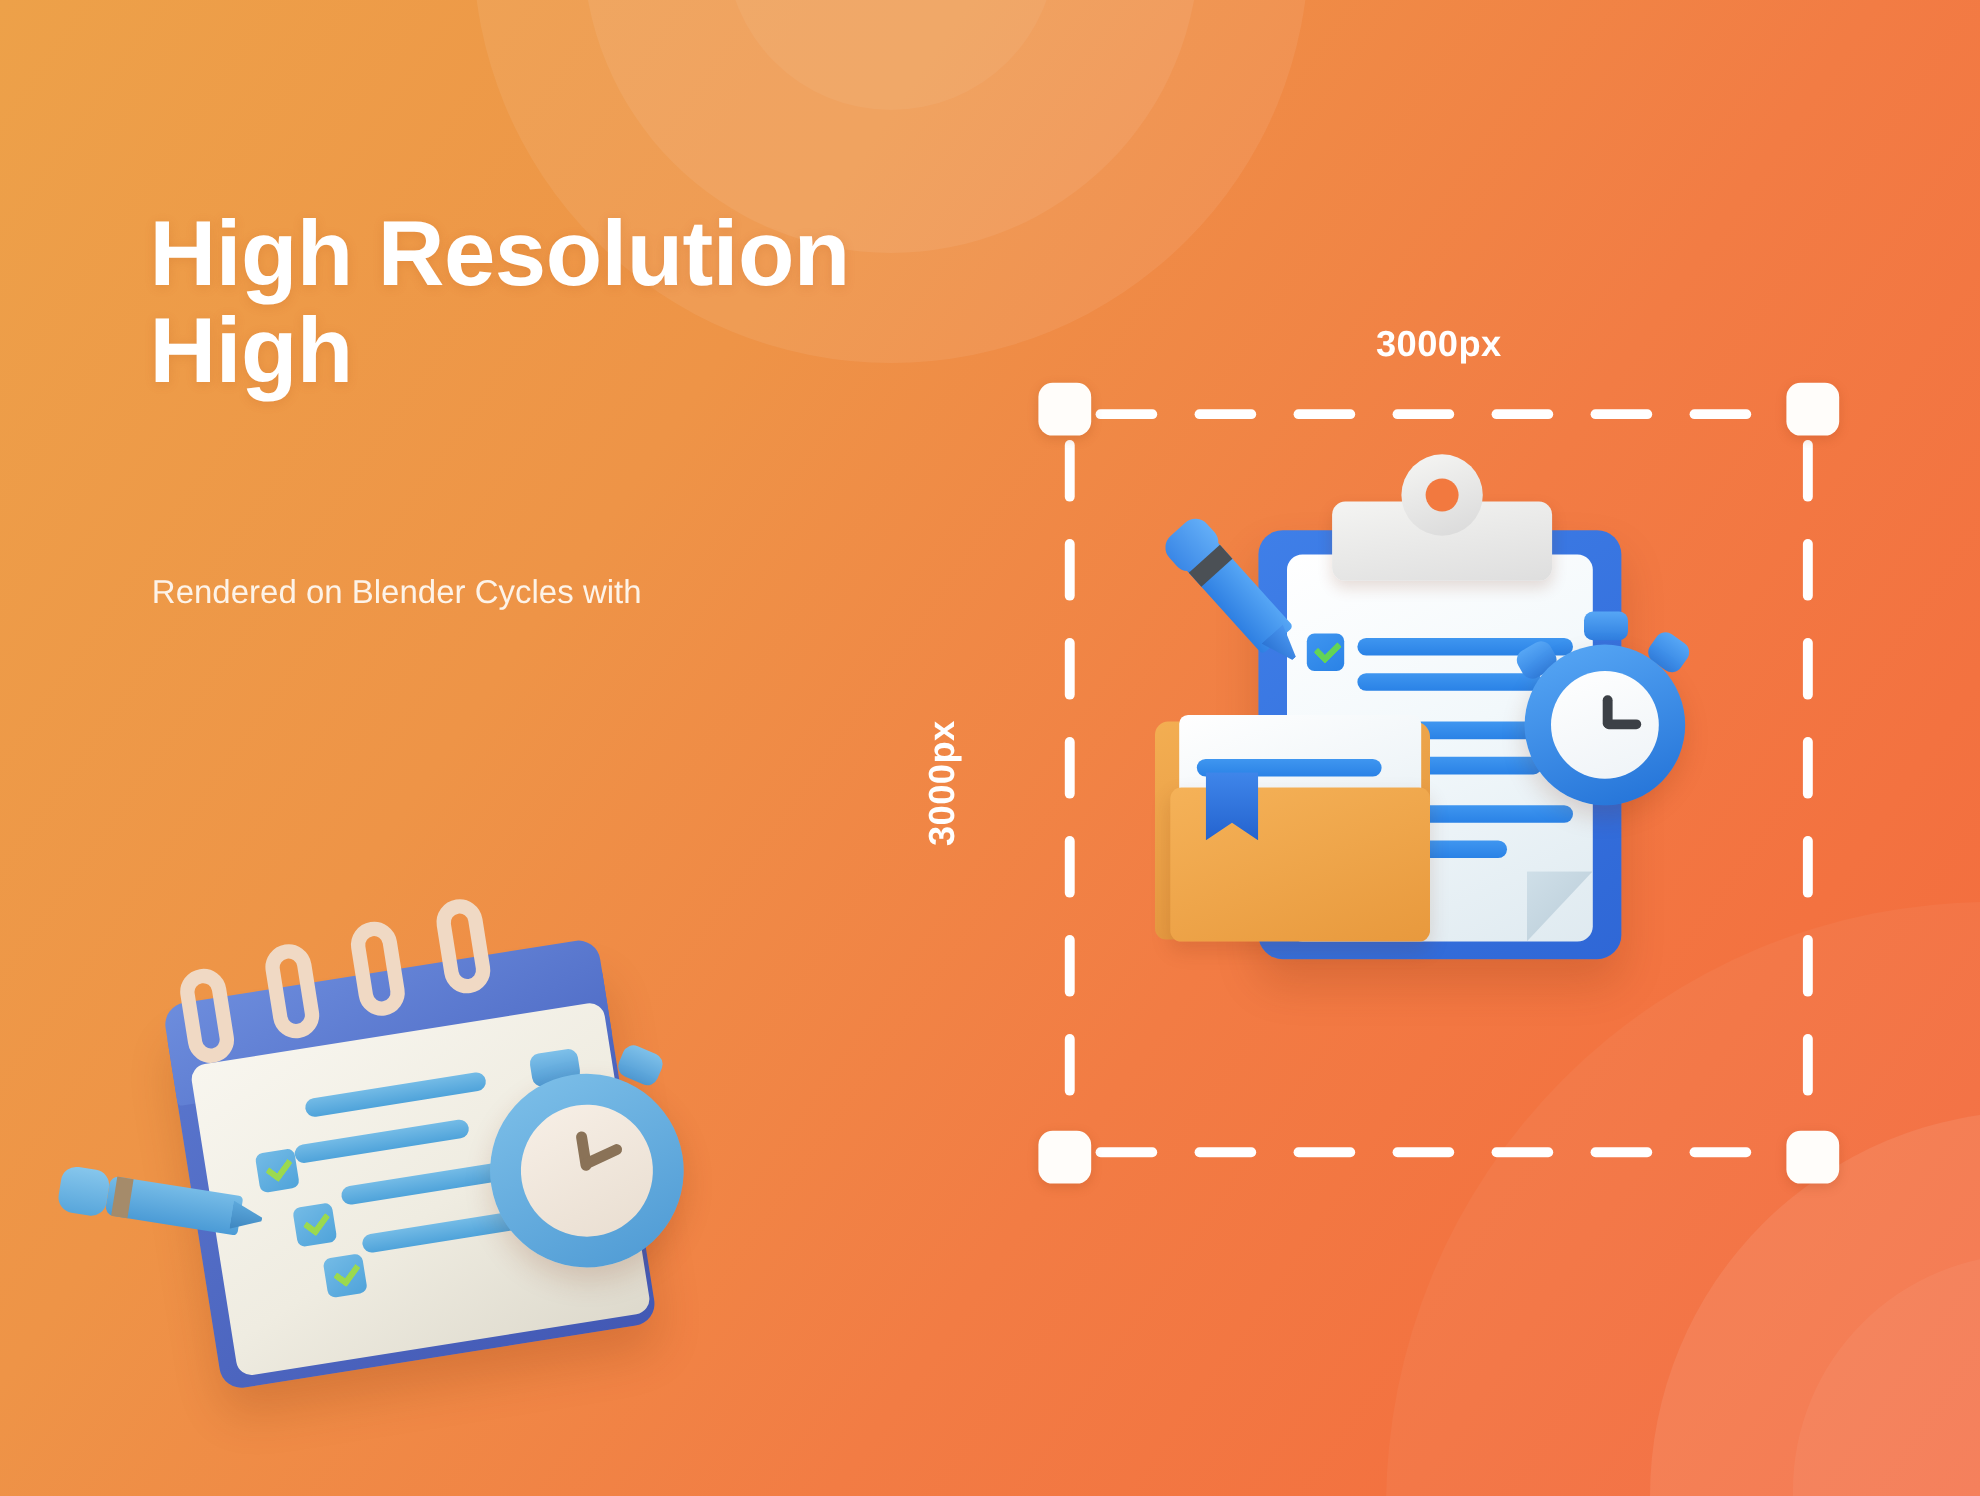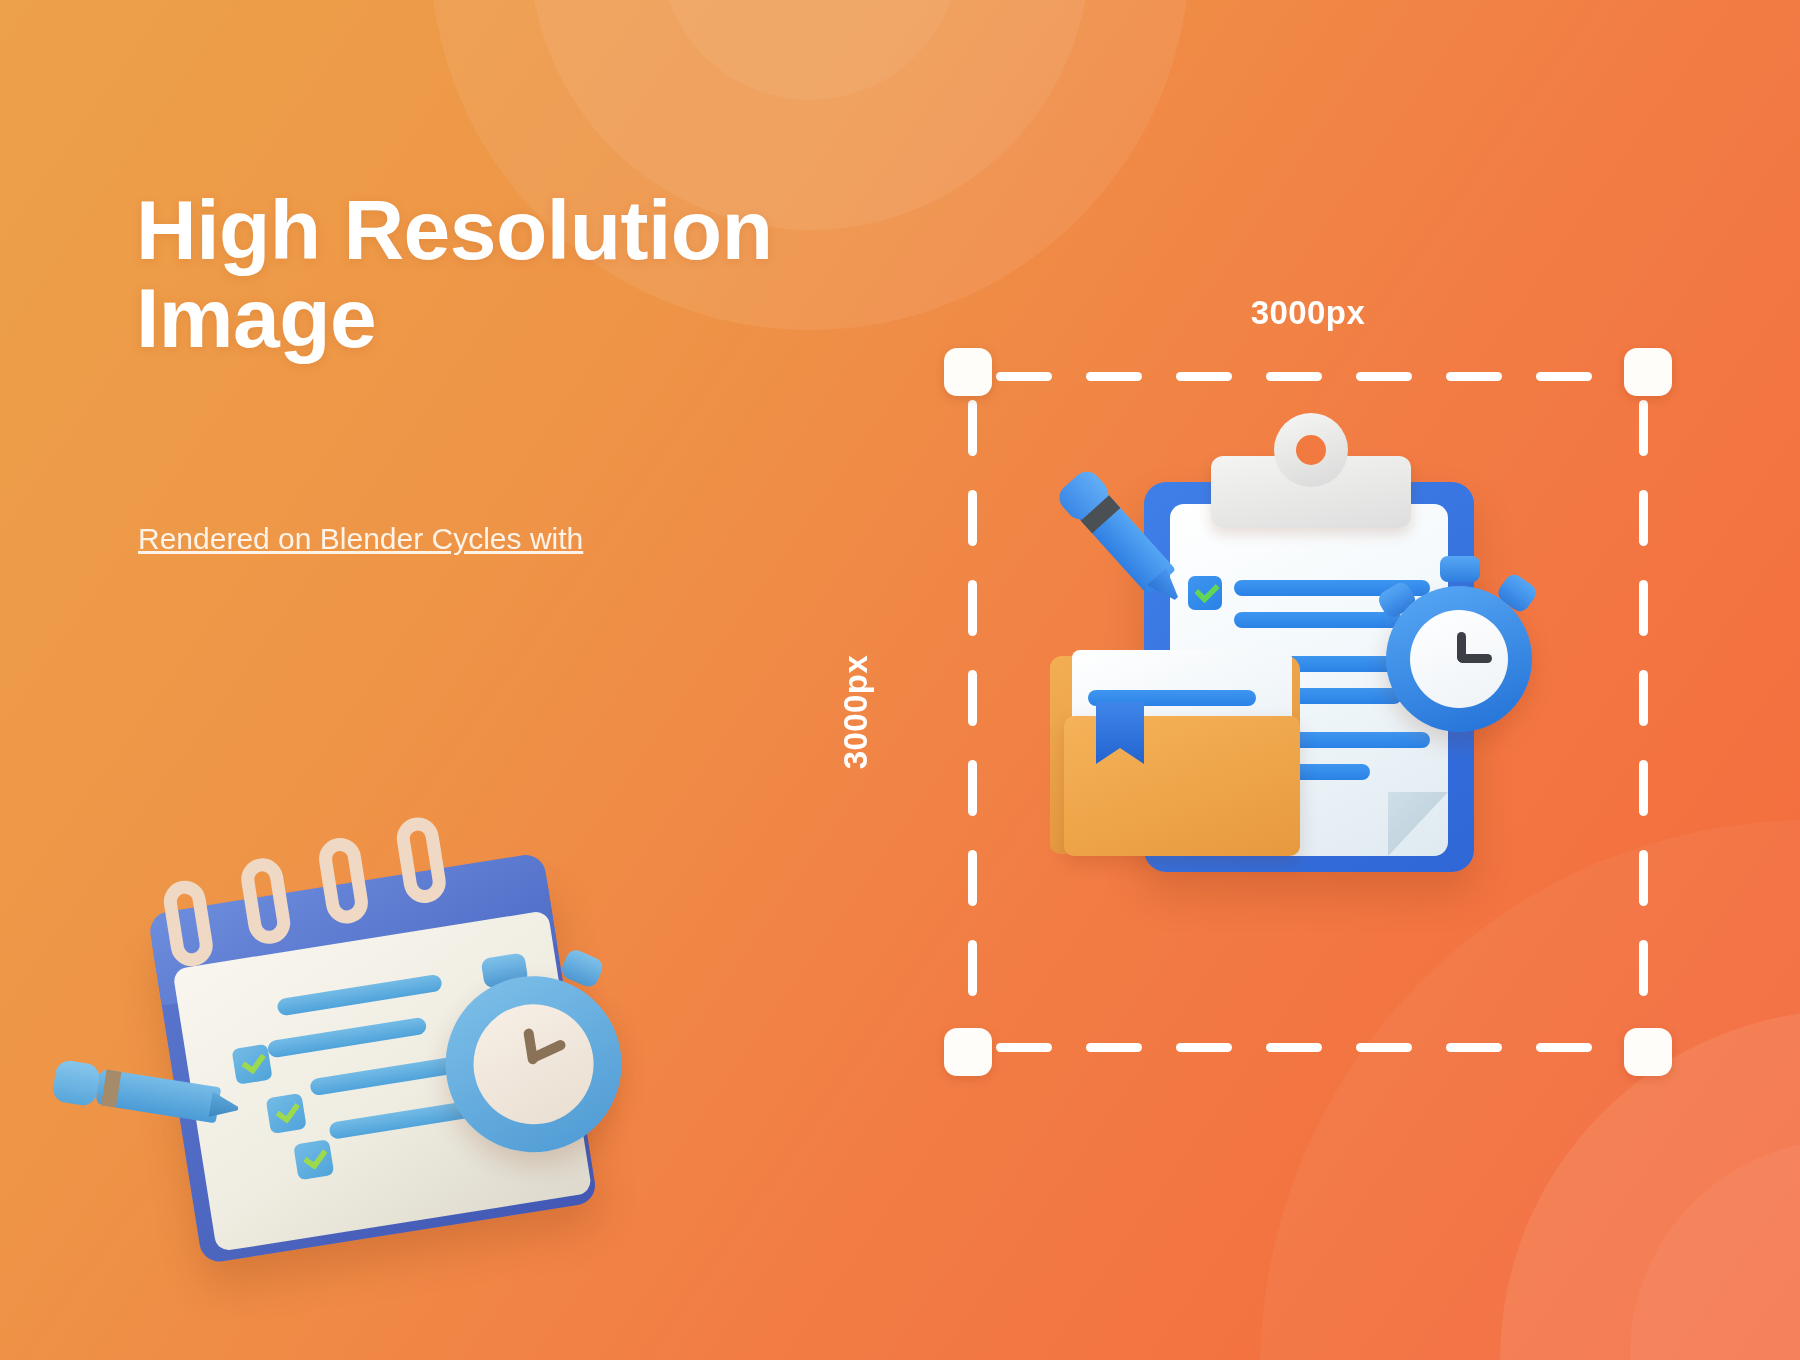--- a/index.html
+++ b/index.html
@@ -23,21 +23,21 @@
 
   
   #headline{
     position:absolute;left:136px;top:186px;width:760px;
     color:#ffffff;font-weight:bold;font-size:84px;line-height:1.05;
     letter-spacing:-0.5px;font-family:"Liberation Sans", sans-serif;
     text-shadow:0 2px 10px rgba(180,80,20,0.18);
   }
   #subtitle{
     position:absolute;left:138px;top:518px;width:640px;
-    color:#fdf3e8;font-size:30px;line-height:1.38;font-weight:400;text-decoration:underline;
+    color:#fdf3e8;font-size:30px;line-height:1.38;font-weight:400;
   }
 
   
   #frame{ position:absolute;left:968px;top:372px;width:680px;height:680px; }
   .dash-h,.dash-v{position:absolute;}
   .dash-h{height:9px;width:100%;left:0;}
   .dash-v{width:9px;height:100%;top:0;}
   .dash-h span{position:absolute;top:0;height:9px;background:#ffffff;border-radius:5px;}
   .dash-v span{position:absolute;left:0;width:9px;background:#ffffff;border-radius:5px;}
   .handle{
@@ -185,21 +185,21 @@
 
   <div class="ring ring-a"></div>
   <div class="ring ring-b"></div>
   <div class="ring ring-c"></div>
   <div class="ring ring-f"></div>
   <div class="ring ring-d"></div>
   <div class="ring ring-e"></div>
 
   <div id="headline">
     <div>High Resolution</div>
-    <div>Image</div>
+    <div>High</div>
   </div>
 
   <div id="subtitle">
     <div>Rendered on Blender Cycles with</div>
   </div>
 
   <div id="label-top">3000px</div>
   <div id="label-left">
     <span>3000px</span>
   </div>

